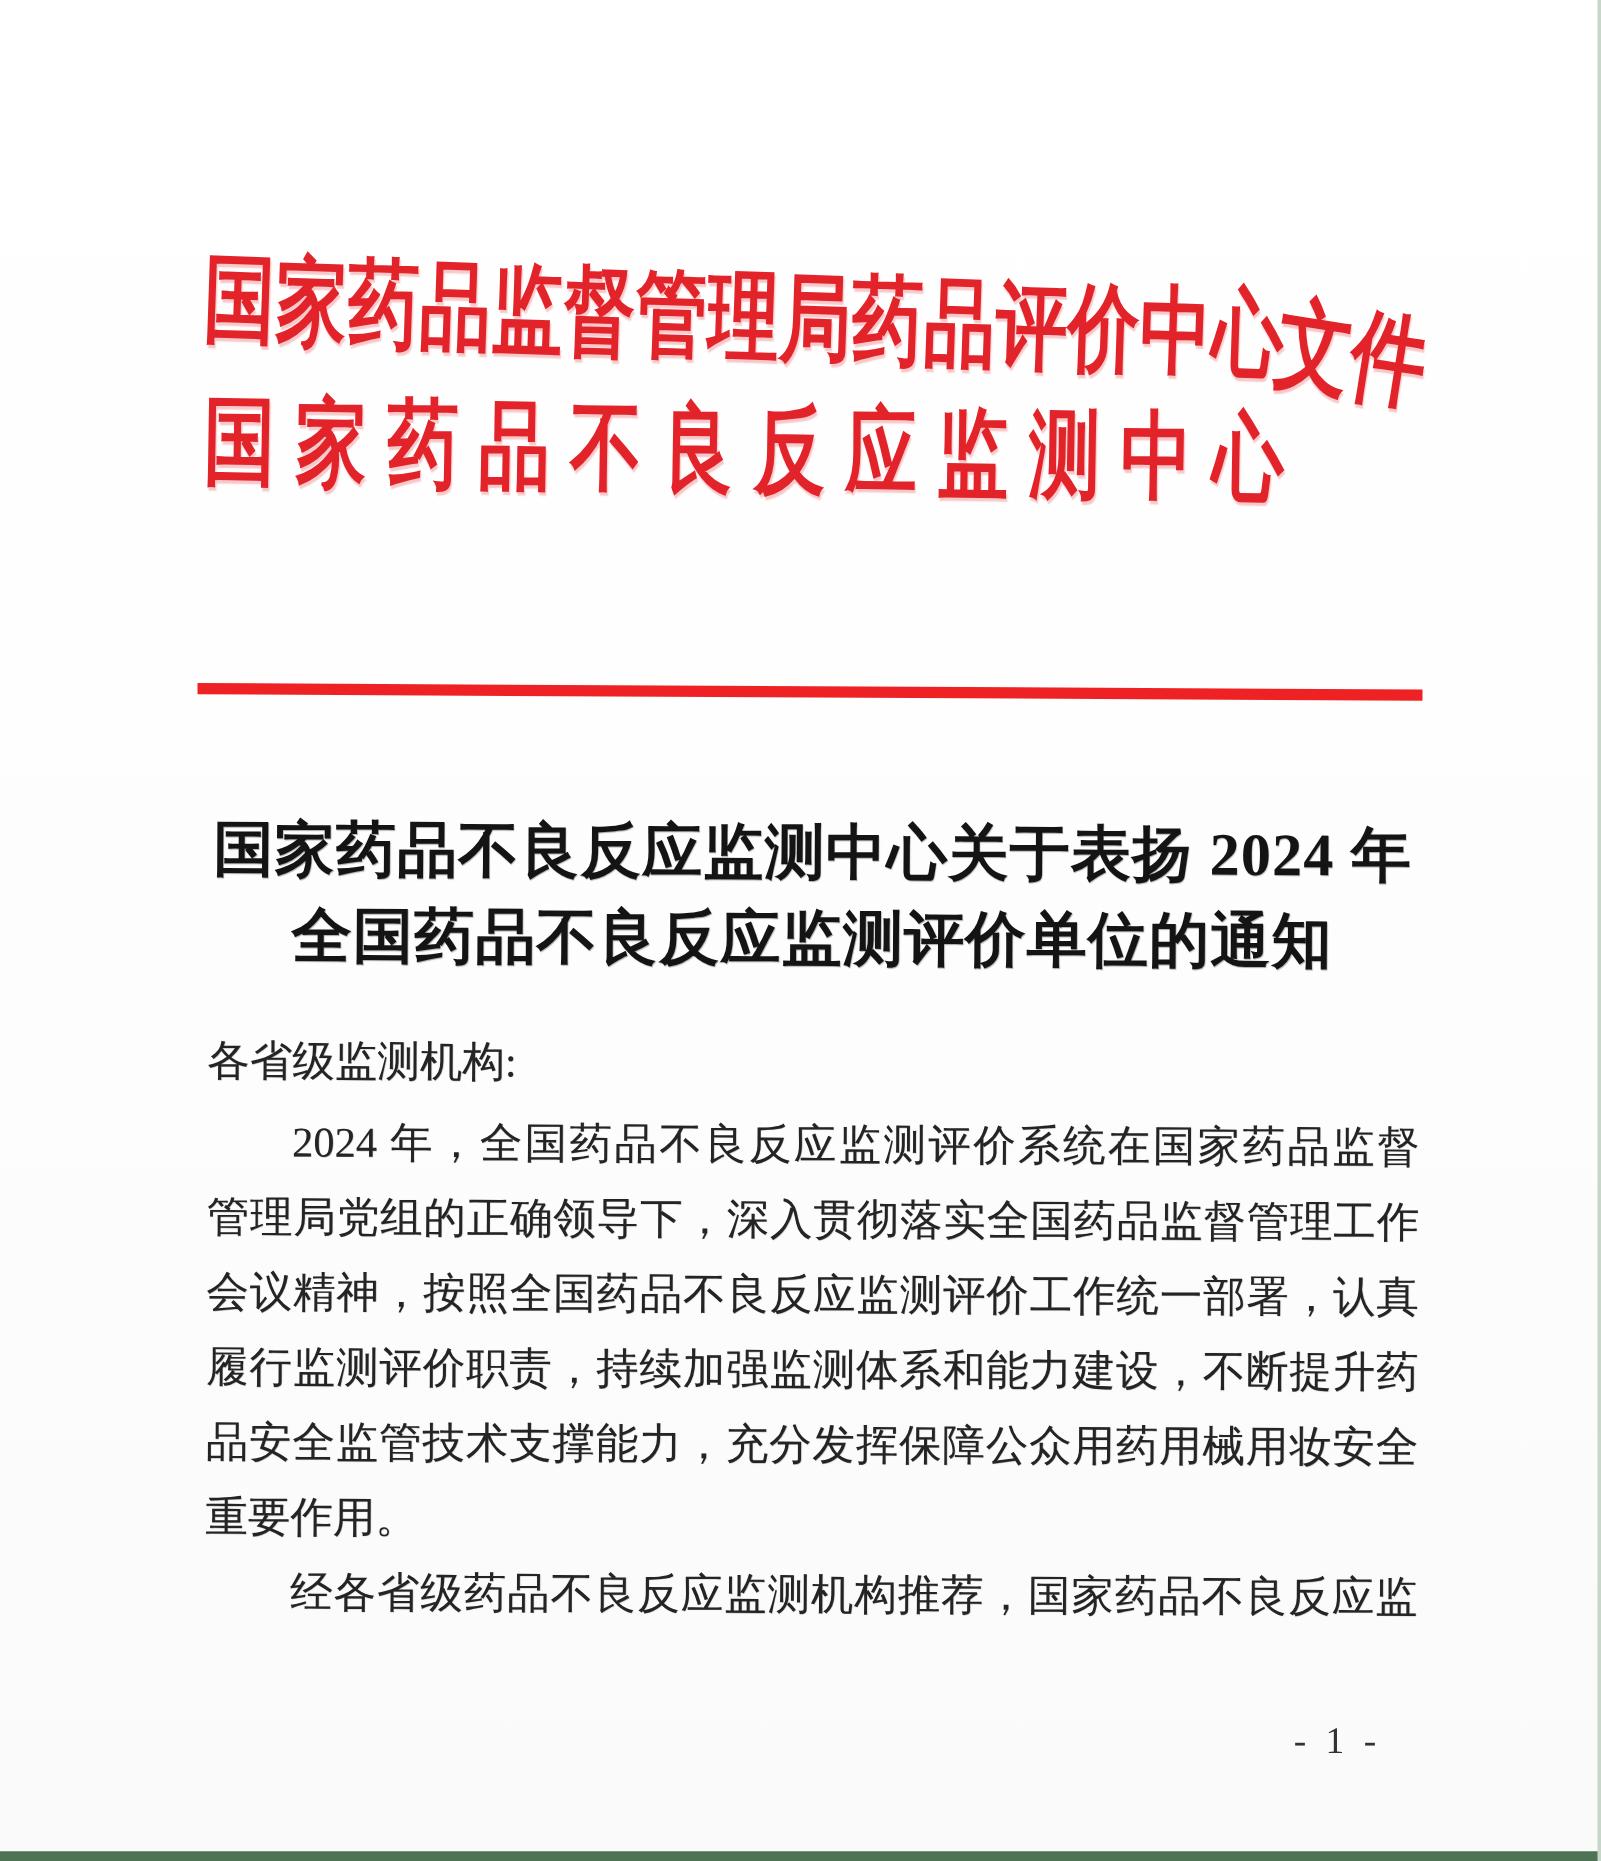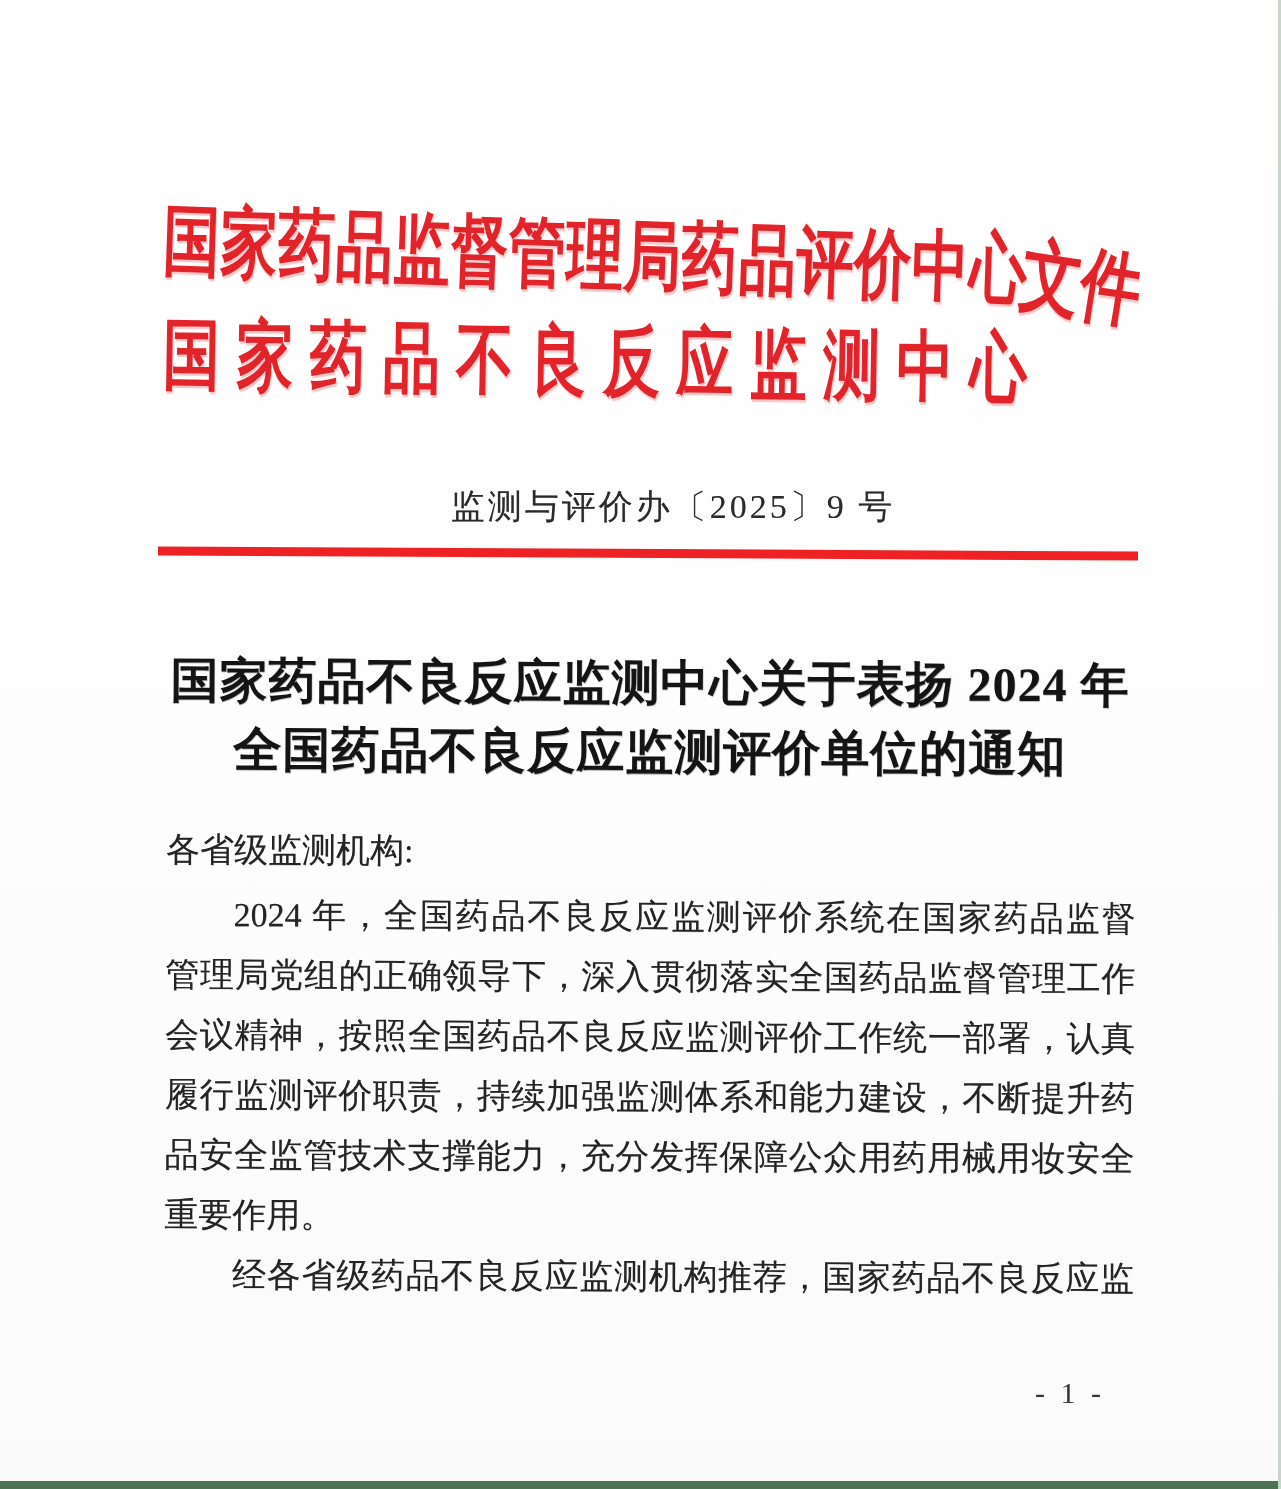--- a/index.html
+++ b/index.html
@@ -137,21 +137,20 @@
 
 <div class="page">
 
   <div class="org-block">
     <div class="org-line org-line-1">国家药品监督管理局药品评价中心</div>
     <div class="org-line org-line-2">国家药品不良反应监测中心</div>
   </div>
 
   <div class="doc-type">文件</div>
 
-  <div class="doc-number">监测与评价办〔2025〕9 号</div>
 
   <div class="red-divider"></div>
 
   <div class="title">
     <div class="title-line">国家药品不良反应监测中心关于表扬 2024 年</div>
     <div class="title-line">全国药品不良反应监测评价单位的通知</div>
   </div>
 
   <div class="body-block">
     <div class="line salutation">各省级监测机构:</div>

